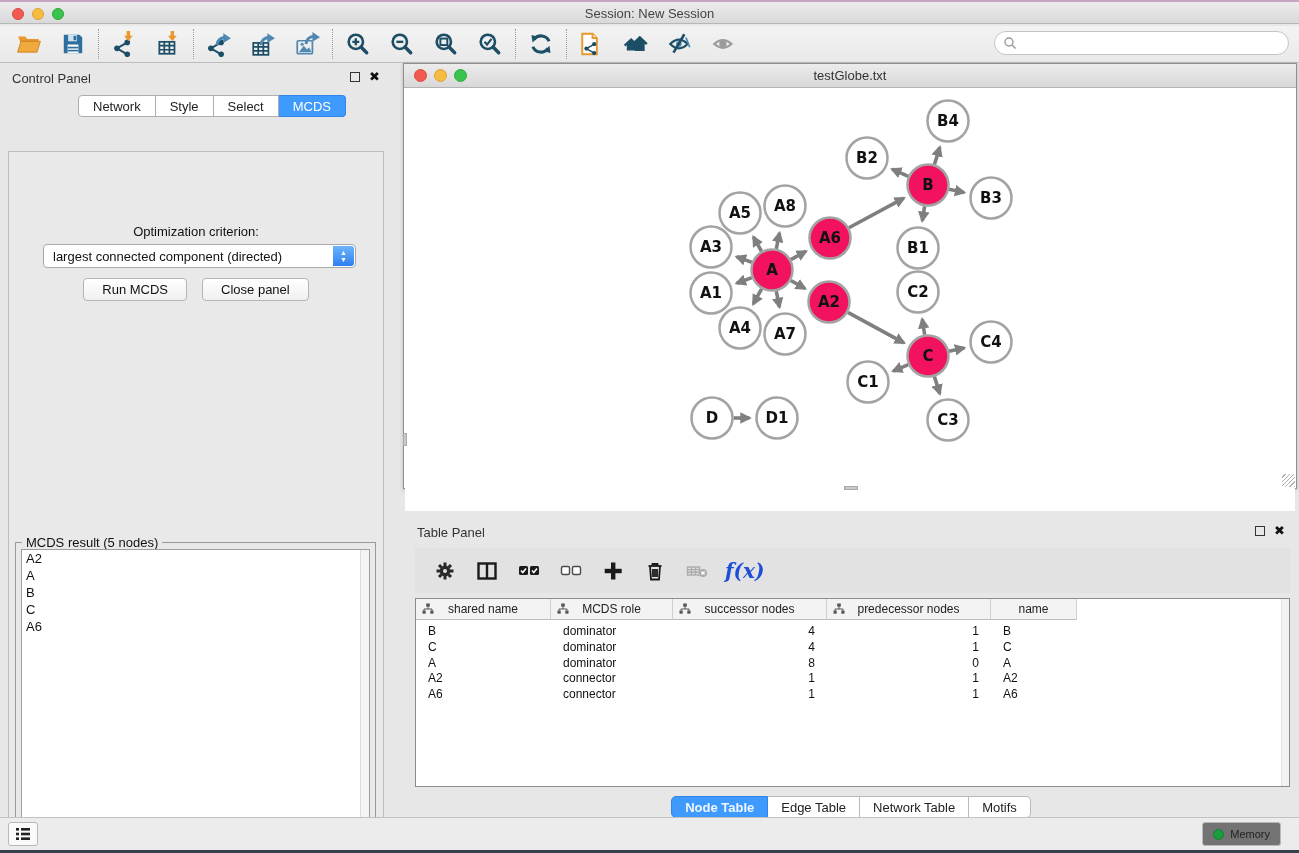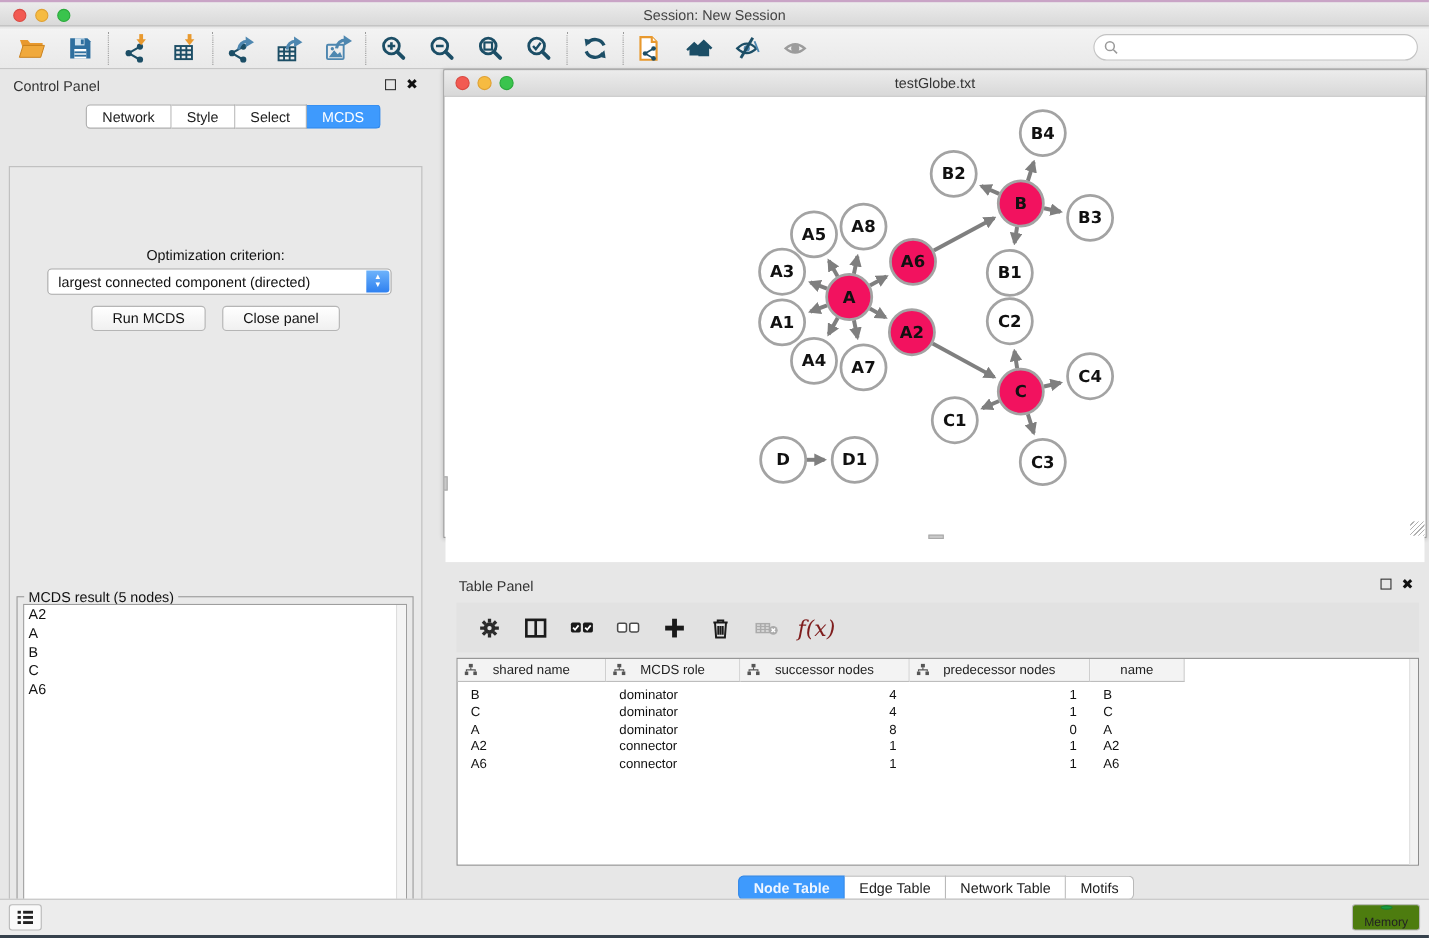--- a/index.html
+++ b/index.html
@@ -76,42 +76,42 @@
   .split-handle-h { position:absolute; left:440px; bottom:-2px; width:14px; height:4px; background:#c9c9c9; border:1px solid #aaa; }
 
   
   .tpanel { position:absolute; left:403px; top:455px; width:896px; height:299px; }
   .tpanel .panel-title { left:14px; top:7px; }
   .tpanel .panel-icons { right:14px; top:8px; }
   .tp-toolbar { position:absolute; left:12px; top:30px; width:875px; height:45px; background:#e2e2e2;
     display:flex; align-items:center; gap:14px; padding-left:16px; }
   .tp-btn { width:28px; height:28px; display:flex; align-items:center; justify-content:center; cursor:pointer; }
   .tp-btn.disabled { cursor:default; }
-  .fx-label { font-size:20px; font-family:"DejaVu Serif","Liberation Serif",serif; font-style:italic; color:#7f1d1d; }
+  .fx-label { font-size:20px; font-family:"DejaVu Serif","Liberation Serif",serif; font-style:italic; color:#1d4ed8;font-weight:bold; }
   .tp-table { position:absolute; left:12px; top:80px; width:875px; height:189px; background:#fff; border:1px solid #8c8c8c; overflow:hidden; }
   .tp-head { position:absolute; left:0; top:0; height:21px; }
   .th-cell { position:absolute; top:0; height:21px; background:#f3f3f3; border-right:1px solid #cfcfcf; border-bottom:1px solid #bdbdbd;
     font-size:12px; color:#222; display:flex; align-items:center; justify-content:center; cursor:pointer; }
   .th-cell .hicon { position:absolute; left:6px; top:4px; }
   .tp-rows { position:absolute; left:0; top:21px; right:0; bottom:0; }
   .td-cell { position:absolute; height:16px; font-size:12px; color:#111; line-height:16px; padding:0 12px; white-space:nowrap; }
   .tab-scroll { position:absolute; right:0; top:0; bottom:0; width:8px; background:#f2f2f2; border-left:1px solid #e0e0e0; }
   .tp-tabs { position:absolute; left:0; right:0; top:278px; display:flex; justify-content:center; }
   .tp-tab { height:22px; padding:0 13px; background:#fff; border:1px solid #b9b9b9; border-left:none;
     font-size:13px; color:#222; display:flex; align-items:center; cursor:pointer; }
   .tp-tab:first-child { border-left:1px solid #b9b9b9; border-radius:5px 0 0 5px;font-weight:bold; }
   .tp-tab:last-child { border-radius:0 5px 5px 0; }
   .tp-tab.active { background:#3e9afd; border-color:#2f86e8; color:#f0f6ff; }
 
   
   .statusbar { position:absolute; left:0; top:817px; width:1299px; height:33px; background:#ececec; border-top:1px solid #c2c2c2; }
   .sb-left-btn { position:absolute; left:8px; top:4px; width:30px; height:24px; background:#fafafa; border:1px solid #b8b8b8;
     border-radius:3px; display:flex; align-items:center; justify-content:center; cursor:pointer; }
-  .memory-btn { position:absolute; right:8px; top:4px; height:24px; padding:0 10px; background:#4d7c0f; border:1px solid #b8b8b8;
-    border-radius:3px; display:flex; align-items:center; gap:6px; font-size:11px; color:#222; cursor:pointer;flex-direction:column; }
+  .memory-btn { position:absolute; right:18px; top:4px; height:24px; padding:0 10px; background:#737373; border:1px solid #b8b8b8;
+    border-radius:3px; display:flex; align-items:center; gap:6px; font-size:11px; color:#222; cursor:pointer; }
   .memory-dot { width:11px; height:11px; border-radius:50%; background:#1a9c3f; border:1px solid #128233; }
   .desktop-strip { position:absolute; left:0; top:850px; width:1299px; height:3px; background:#36414c; }
 </style>
 </head>
 <body>
 
 <div class="app">
 
   <div class="titlebar">
     <div class="lights">

